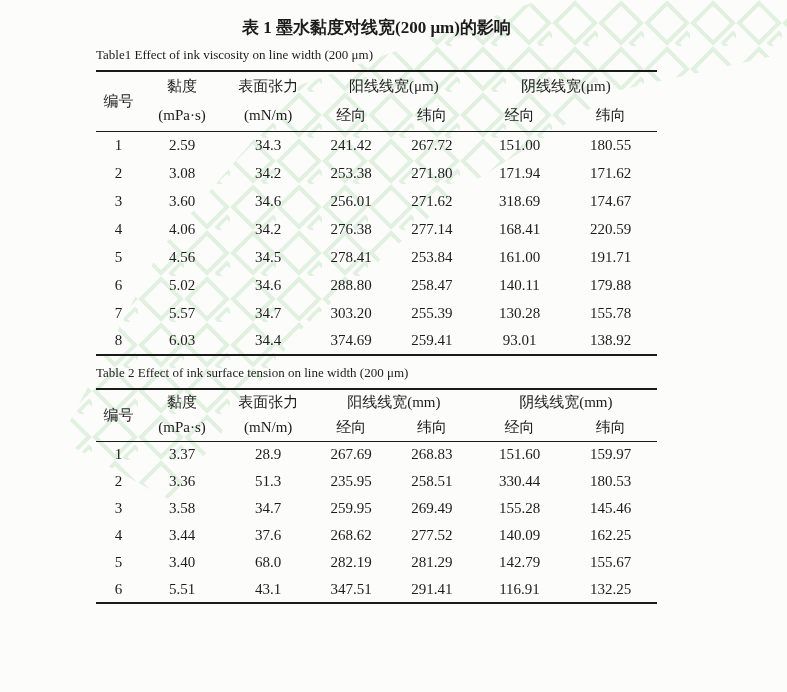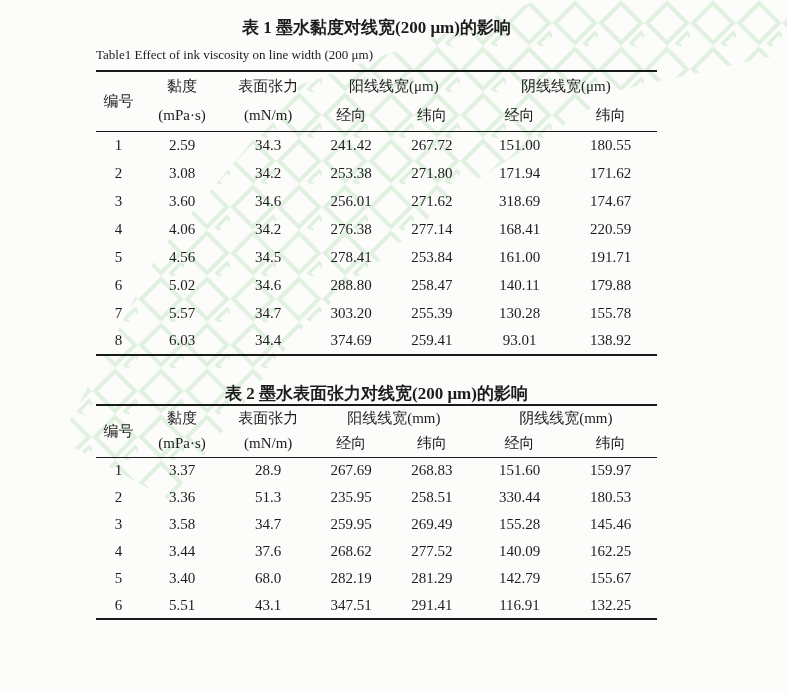--- a/index.html
+++ b/index.html
@@ -175,21 +175,21 @@
             <td>374.69</td>
             <td>259.41</td>
             <td>93.01</td>
             <td>138.92</td>
           </tr>
         </tbody>
     </table>
   </section>
 
   <section class="sec2">
-    <h2 class="title-zh">表 2 墨水表面张力对线宽(200 μm)的影响</h2>
+    <div class="title-en">Table 2 Effect of ink surface tension on line width (200 μm)</div>
     <table class="data-table t2">
       <colgroup>
         <col class="c1">
           <col class="c2">
           <col class="c3">
           <col class="c4">
         <col class="c5">
           <col class="c6">
           <col class="c7">
       </colgroup>

